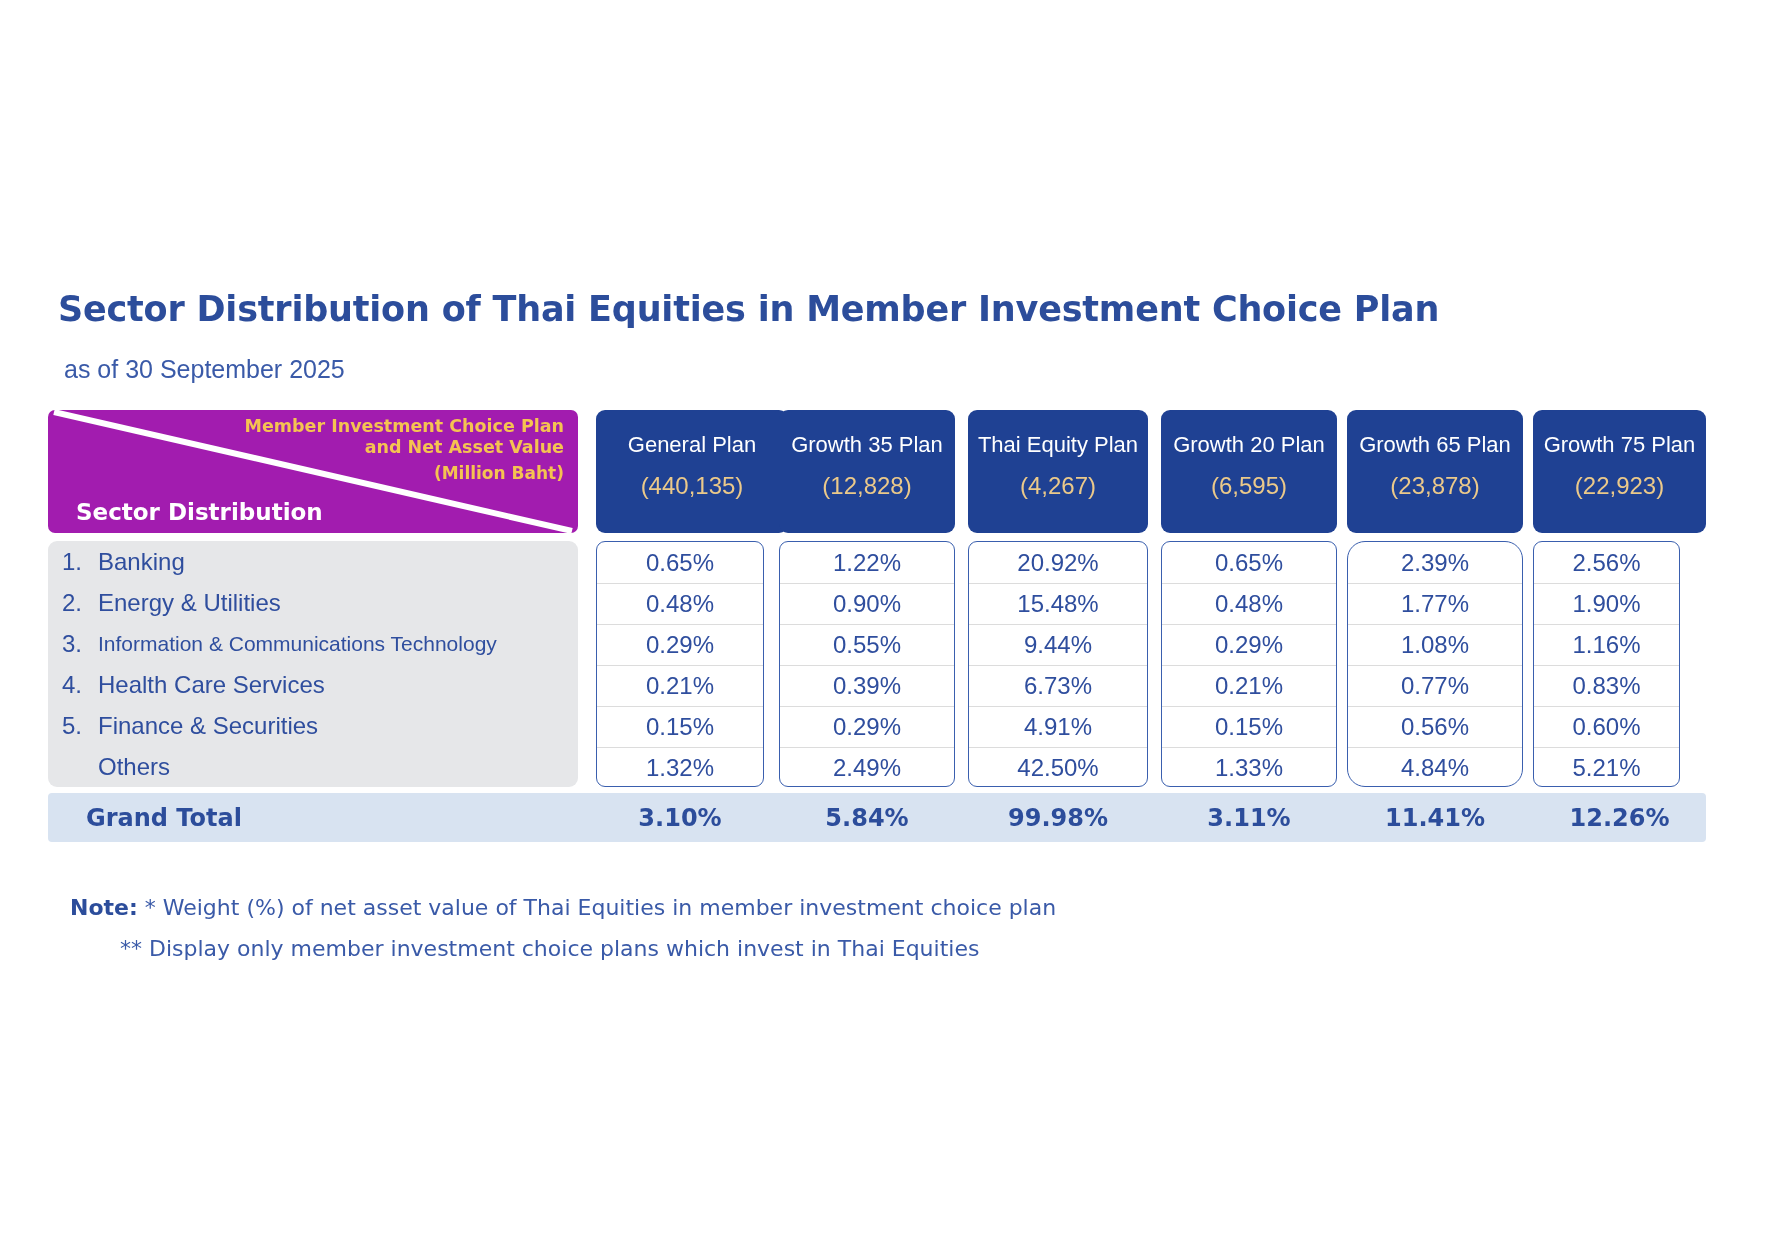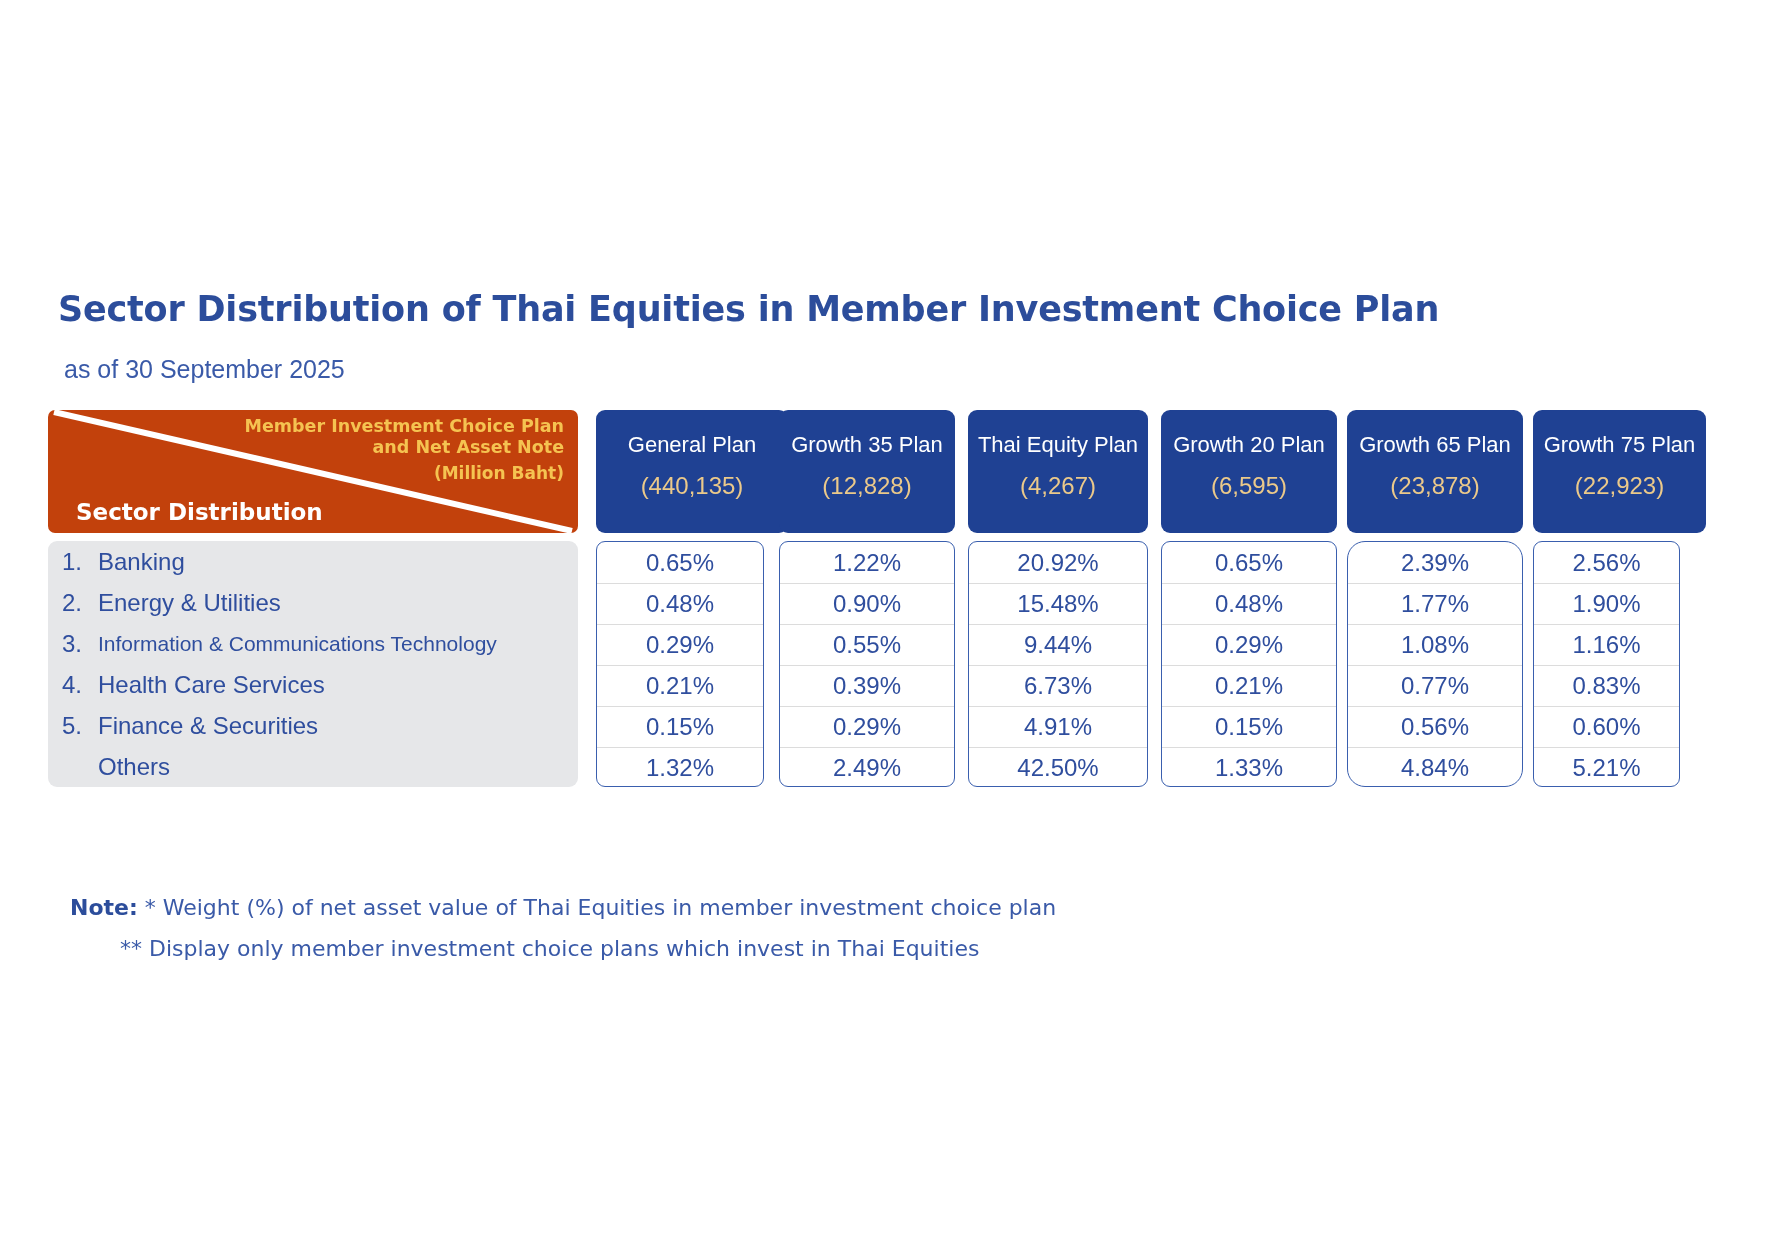--- a/index.html
+++ b/index.html
@@ -53,21 +53,21 @@
     height: 455px;
   }
 
   
   .corner-head {
     position: absolute;
     left: 0px;
     top: 0px;
     width: 530px;
     height: 123px;
-    background: #c2410c;
+    background: #a21caf;
     border-radius: 7px;
     overflow: hidden;
   }
   .corner-diagonal {
     position: absolute;
     left: 0; top: 0;
     width: 530px;
     height: 123px;
     pointer-events: none;
   }
@@ -254,21 +254,21 @@
   <div class="subtitle">as of  30 September 2025</div>
 
   <div class="table-area">
 
     <div class="corner-head">
       <svg class="corner-diagonal" viewBox="0 0 530 123" preserveAspectRatio="none">
         <line x1="6" y1="2" x2="524" y2="121" stroke="#ffffff" stroke-width="6"></line>
       </svg>
       <div class="corner-top-label">
         <div>Member Investment Choice Plan</div>
-        <div>and Net Asset Note</div>
+        <div>and Net Asset Value</div>
         <div class="corner-unit">(Million Baht)</div>
       </div>
       <div class="corner-bottom-label">Sector Distribution</div>
     </div>
 
     <div class="col-head" style="left:548px;width:192px;">
       <span class="cname">General Plan</span>
       <span class="cval">(440,135)</span>
     </div>
     <div class="col-head" style="left:731px;width:176px;">
@@ -366,20 +366,29 @@
 
     <div class="data-col" style="left:1485px;width:147px;">
       <div class="data-cell" style="top:0px;">2.56%</div>
       <div class="data-cell sep" style="top:41px;">1.90%</div>
       <div class="data-cell sep" style="top:82px;">1.16%</div>
       <div class="data-cell sep" style="top:123px;">0.83%</div>
       <div class="data-cell sep" style="top:164px;">0.60%</div>
       <div class="data-cell sep" style="top:205px;">5.21%</div>
     </div>
 
+    <div class="grand-row">
+      <div class="grand-label">Grand Total</div>
+      <div class="grand-cell" style="left:548px;width:168px;">3.10%</div>
+      <div class="grand-cell" style="left:731px;width:176px;">5.84%</div>
+      <div class="grand-cell" style="left:920px;width:180px;">99.98%</div>
+      <div class="grand-cell" style="left:1113px;width:176px;">3.11%</div>
+      <div class="grand-cell" style="left:1299px;width:176px;">11.41%</div>
+      <div class="grand-cell" style="left:1485px;width:173px;">12.26%</div>
+    </div>
 
   </div>
 
   <div class="notes">
     <div class="note-line1">
       <span class="note-label">Note:</span><span> * Weight (%) of net asset value of Thai Equities in member investment choice plan</span>
     </div>
     <div class="note-line2">** Display only member investment choice plans which invest in Thai Equities</div>
   </div>
 

